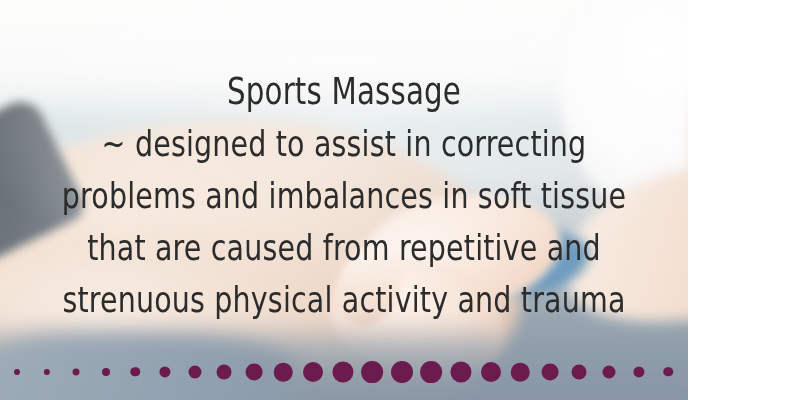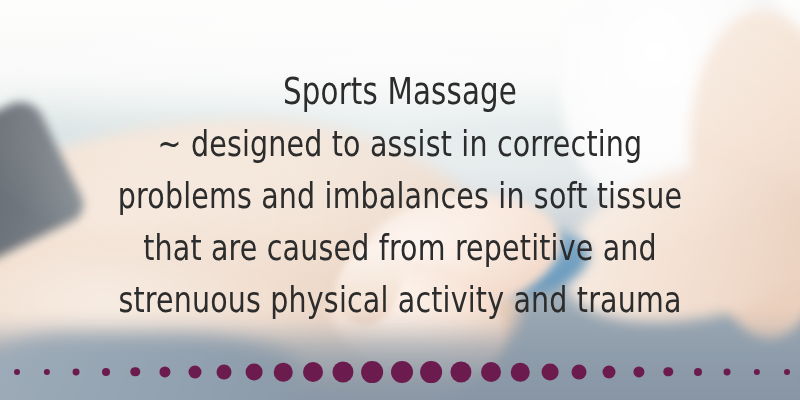--- a/index.html
+++ b/index.html
@@ -3,21 +3,21 @@
 <meta charset="utf-8">
 <style>
   html, body {
     margin: 0;
     padding: 0;
     background: #ffffff;
   }
 
   #banner {
     position: relative;
-    width: 800px;
+    width: 688px;
     height: 400px;
     overflow: hidden;
     font-family: "DejaVu Sans", sans-serif;
     background: #fdba74;
   }
 
   
   .photo-layer {
     position: absolute;
     inset: 0;

